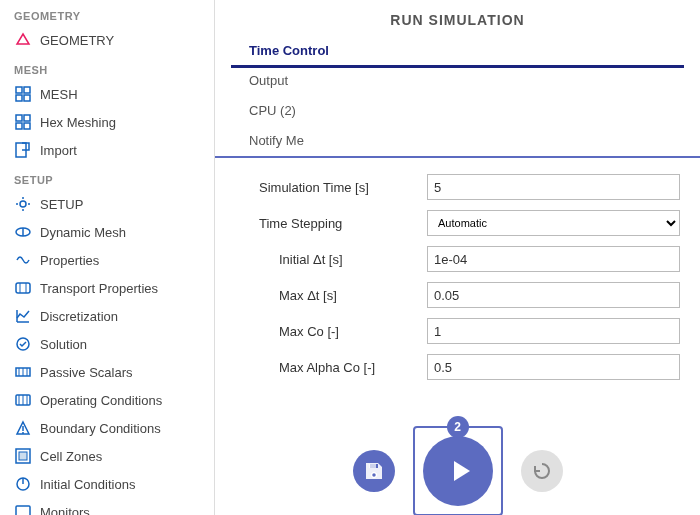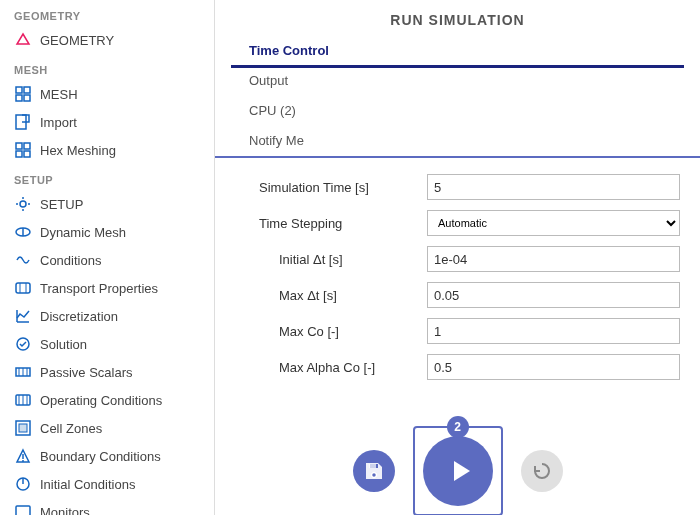--- a/index.html
+++ b/index.html
@@ -248,37 +248,37 @@
           <rect x="9" y="1" width="6" height="6" fill="none" stroke="#1565c0" stroke-width="1.5"></rect>
           <rect x="1" y="9" width="6" height="6" fill="none" stroke="#1565c0" stroke-width="1.5"></rect>
           <rect x="9" y="9" width="6" height="6" fill="none" stroke="#1565c0" stroke-width="1.5"></rect>
         </svg>
     </span>
     <span>MESH</span>
   </div>
   <div class="sidebar-item">
     <span class="icon">
       <svg class="icon-svg" viewBox="0 0 16 16">
-          <rect x="1" y="1" width="10" height="14" fill="none" stroke="#1565c0" stroke-width="1.5"></rect>
-          <polyline points="7,1 14,1 14,8 7,8" fill="none" stroke="#1565c0" stroke-width="1.5"></polyline>
-        </svg>
-    </span>
-    <span>Import</span>
-  </div>
-  <div class="sidebar-item">
-    <span class="icon">
-      <svg class="icon-svg" viewBox="0 0 16 16">
           <rect x="1" y="1" width="6" height="6" fill="none" stroke="#1565c0" stroke-width="1.5"></rect>
           <rect x="9" y="1" width="6" height="6" fill="none" stroke="#1565c0" stroke-width="1.5"></rect>
           <rect x="1" y="9" width="6" height="6" fill="none" stroke="#1565c0" stroke-width="1.5"></rect>
           <rect x="9" y="9" width="6" height="6" fill="none" stroke="#1565c0" stroke-width="1.5"></rect>
         </svg>
     </span>
     <span>Hex Meshing</span>
   </div>
+  <div class="sidebar-item">
+    <span class="icon">
+      <svg class="icon-svg" viewBox="0 0 16 16">
+          <rect x="1" y="1" width="10" height="14" fill="none" stroke="#1565c0" stroke-width="1.5"></rect>
+          <polyline points="7,1 14,1 14,8 7,8" fill="none" stroke="#1565c0" stroke-width="1.5"></polyline>
+        </svg>
+    </span>
+    <span>Import</span>
+  </div>
 
   <div class="sidebar-section-label">SETUP</div>
   <div class="sidebar-item">
     <span class="icon">
       <svg class="icon-svg" viewBox="0 0 16 16">
           <circle cx="8" cy="8" r="3" fill="none" stroke="#1565c0" stroke-width="1.5"></circle>
           <path d="M8 1v2M8 13v2M1 8h2M13 8h2" stroke="#1565c0" stroke-width="1.5"></path>
         </svg>
     </span>
     <span>SETUP</span>
@@ -291,21 +291,21 @@
         </svg>
     </span>
     <span>Dynamic Mesh</span>
   </div>
   <div class="sidebar-item">
     <span class="icon">
       <svg class="icon-svg" viewBox="0 0 16 16">
           <path d="M2 8 Q5 2 8 8 Q11 14 14 8" fill="none" stroke="#1565c0" stroke-width="1.5"></path>
         </svg>
     </span>
-    <span>Conditions</span>
+    <span>Properties</span>
   </div>
   <div class="sidebar-item">
     <span class="icon">
       <svg class="icon-svg" viewBox="0 0 16 16">
           <rect x="1" y="3" width="14" height="10" rx="2" fill="none" stroke="#1565c0" stroke-width="1.5"></rect>
           <line x1="5" y1="3" x2="5" y2="13" stroke="#1565c0" stroke-width="1"></line>
           <line x1="11" y1="3" x2="11" y2="13" stroke="#1565c0" stroke-width="1"></line>
         </svg>
     </span>
     <span>Transport Properties</span>
@@ -347,35 +347,35 @@
           <line x1="4" y1="3" x2="4" y2="13" stroke="#1565c0" stroke-width="1"></line>
           <line x1="8" y1="3" x2="8" y2="13" stroke="#1565c0" stroke-width="1"></line>
           <line x1="12" y1="3" x2="12" y2="13" stroke="#1565c0" stroke-width="1"></line>
         </svg>
     </span>
     <span>Operating Conditions</span>
   </div>
   <div class="sidebar-item">
     <span class="icon">
       <svg class="icon-svg" viewBox="0 0 16 16">
-          <rect x="1" y="1" width="14" height="14" fill="none" stroke="#1565c0" stroke-width="1.5"></rect>
-          <rect x="4" y="4" width="8" height="8" fill="#cde" stroke="#1565c0" stroke-width="1"></rect>
-        </svg>
-    </span>
-    <span>Cell Zones</span>
-  </div>
-  <div class="sidebar-item">
-    <span class="icon">
-      <svg class="icon-svg" viewBox="0 0 16 16">
           <polygon points="8,2 14,14 2,14" fill="none" stroke="#1565c0" stroke-width="1.5"></polygon>
           <line x1="8" y1="6" x2="8" y2="11" stroke="#1565c0" stroke-width="1.5"></line>
           <circle cx="8" cy="13" r="1" fill="#1565c0"></circle>
         </svg>
     </span>
     <span>Boundary Conditions</span>
+  </div>
+  <div class="sidebar-item">
+    <span class="icon">
+      <svg class="icon-svg" viewBox="0 0 16 16">
+          <rect x="1" y="1" width="14" height="14" fill="none" stroke="#1565c0" stroke-width="1.5"></rect>
+          <rect x="4" y="4" width="8" height="8" fill="#cde" stroke="#1565c0" stroke-width="1"></rect>
+        </svg>
+    </span>
+    <span>Cell Zones</span>
   </div>
   <div class="sidebar-item">
     <span class="icon">
       <svg class="icon-svg" viewBox="0 0 16 16">
           <circle cx="8" cy="8" r="6" fill="none" stroke="#1565c0" stroke-width="1.5"></circle>
           <line x1="8" y1="2" x2="8" y2="8" stroke="#1565c0" stroke-width="1.5"></line>
         </svg>
     </span>
     <span>Initial Conditions</span>
   </div>

